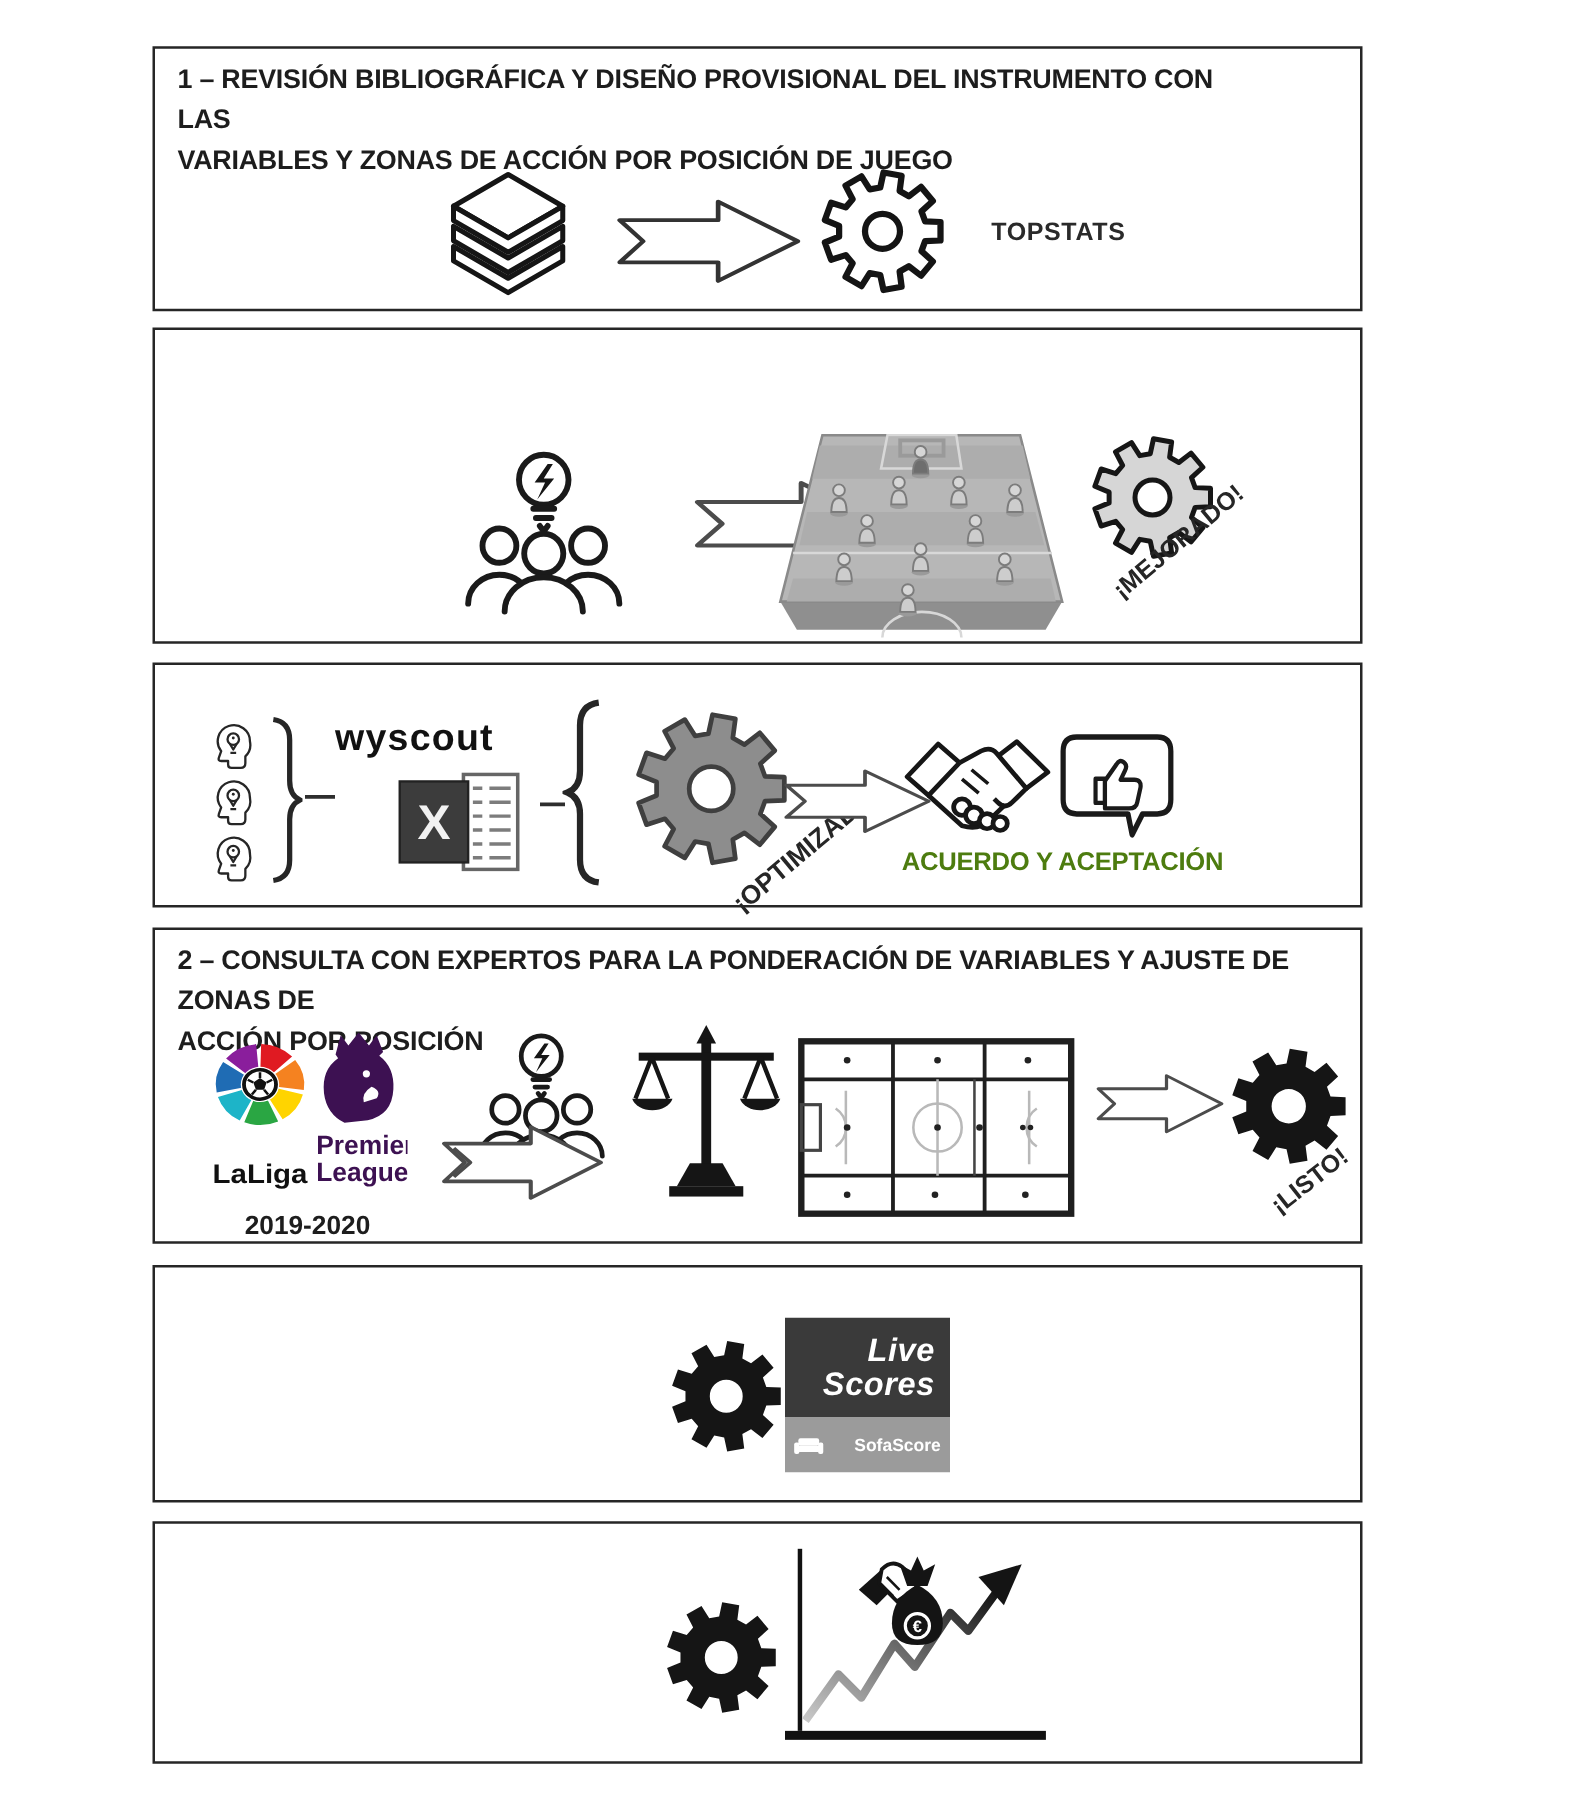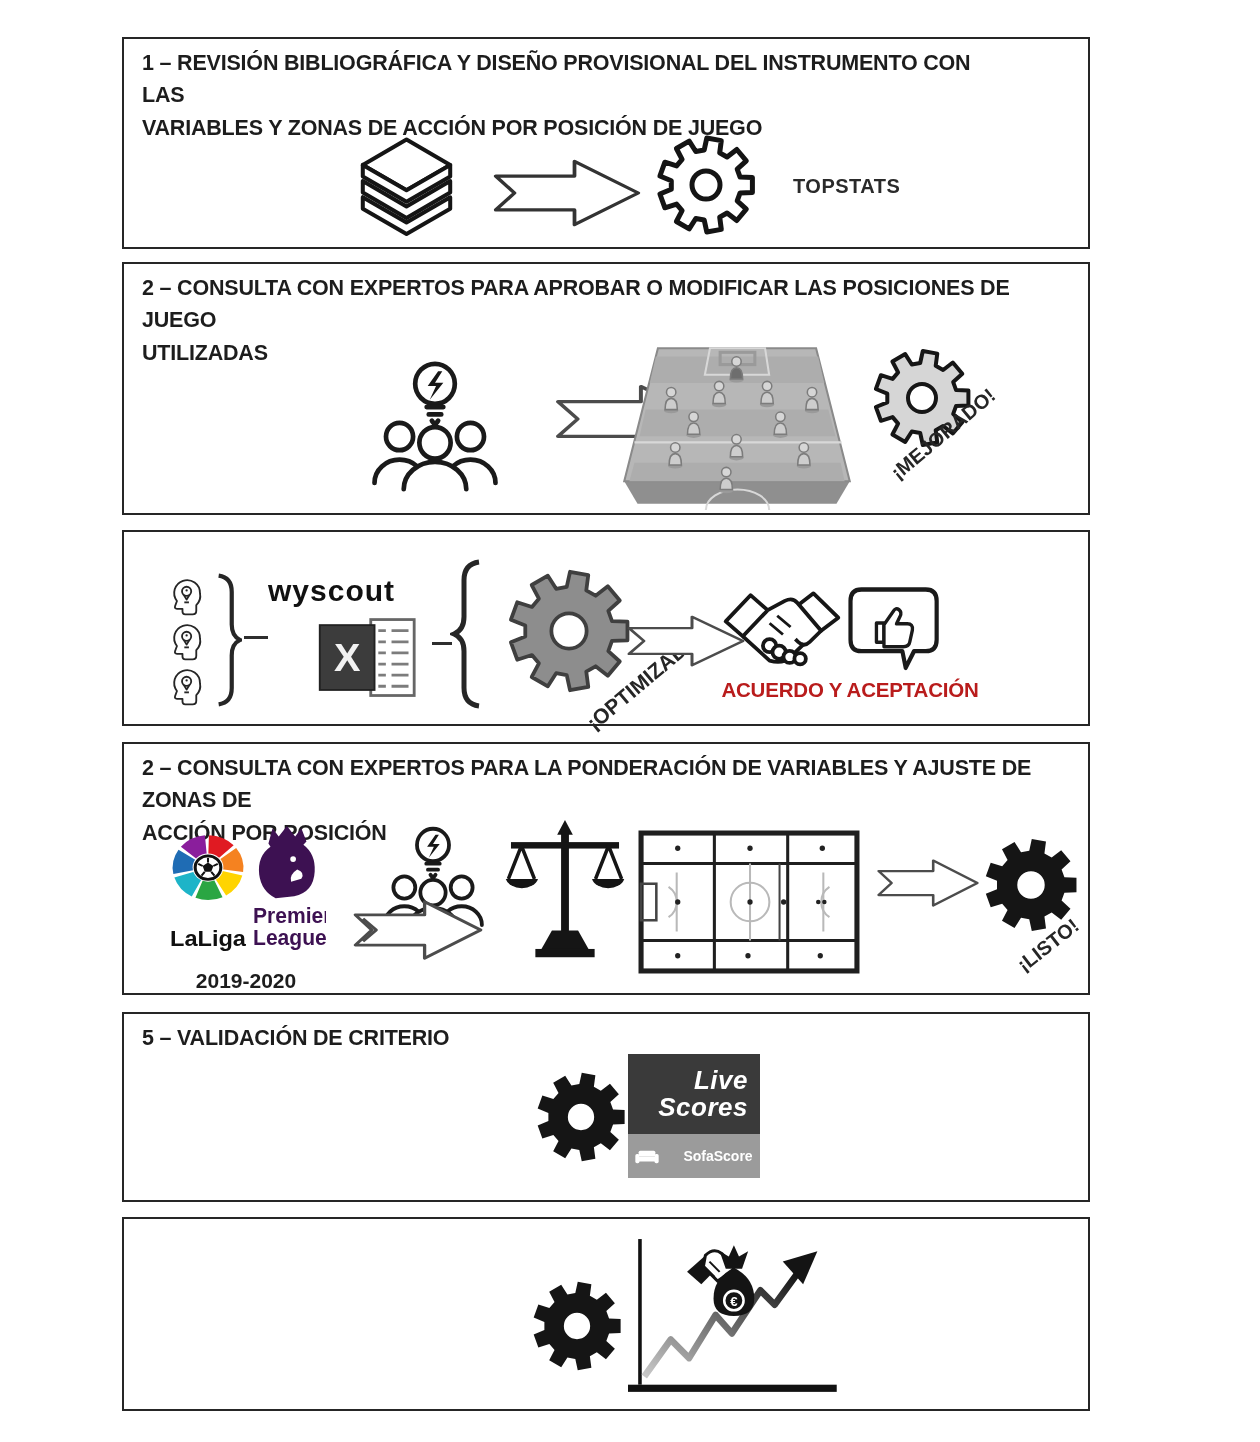--- a/index.html
+++ b/index.html
@@ -14,21 +14,21 @@
   .rot{position:absolute;color:#262626;font-weight:600;font-size:20px;white-space:nowrap;transform-origin:left center;}
   .arrow-p{fill:#fff;stroke:#4c4c4c;stroke-width:3;stroke-linejoin:round;}
   .gear-white{fill:#fff;stroke:#141414;stroke-width:5;stroke-linejoin:round;}
   .gear-light{fill:#d6d6d6;stroke:#161616;stroke-width:4;stroke-linejoin:round;}
   .gear-mid{fill:#8d8d8d;stroke:#3f3f3f;stroke-width:3;stroke-linejoin:round;}
   .gear-black{fill:#151515;stroke:none;}
   .ink{stroke:#1a1a1a;stroke-linejoin:round;stroke-linecap:round;fill:none;}
   .wyscout{font-weight:700;font-size:30px;letter-spacing:1px;color:#111;}
   .dash{background:#2e2e2e;height:3px;}
   .season{font-size:21px;font-weight:600;color:#1d1d1d;text-align:center;margin-top:25px;}
-  .acuerdo{font-size:20.5px;font-weight:600;color:#b91c1c;text-align:center;letter-spacing:-0.2px;}
+  .acuerdo{font-size:20.5px;font-weight:600;color:#4d7c0f;text-align:center;letter-spacing:-0.2px;}
   .topstats{font-size:20px;font-weight:600;color:#2a2a2a;letter-spacing:0.5px;}
   .sofabox{overflow:hidden;}
   .sofatop{height:80px;display:flex;flex-direction:column;justify-content:center;align-items:flex-end;padding-right:12px;box-sizing:border-box;}
   .sofatop div{color:#fff;font-weight:700;font-style:italic;font-size:26px;line-height:1.05;letter-spacing:0.5px;}
   .sofabottom{height:44px;display:flex;align-items:center;justify-content:center;gap:24px;}
   .sofabottom span{color:#fff;font-weight:700;font-size:14px;}
 </style>
 </head>
 <body>
 
@@ -50,22 +50,20 @@
   </svg>
 
   <svg class="abs" style="left:532px;top:96px;width:100px;height:100px" viewBox="0 0 100 100">
     <path class="gear-p gear-white" d="M96.4,42.6L96.4,57.4L84.1,57.9L81.2,65.9L90.3,74.2L80.8,85.5L71.1,78.0L63.7,82.2L65.3,94.4L50.8,97.0L48.2,85.0L39.8,83.5L33.2,93.9L20.4,86.5L26.1,75.6L20.6,69.1L8.9,72.8L3.9,59.0L15.3,54.3L15.3,45.7L3.9,41.0L8.9,27.2L20.6,30.9L26.1,24.4L20.4,13.5L33.2,6.1L39.8,16.5L48.2,15.0L50.8,3.0L65.3,5.6L63.7,17.8L71.1,22.0L80.8,14.5L90.3,25.8L81.2,34.1L84.1,42.1Z M64,50 A14,14 0 1 0 36,50 A14,14 0 1 0 64,50 Z" fill-rule="evenodd"></path>
   </svg>
 
   <div class="lbl topstats" style="left:669px;top:136px">TOPSTATS</div>
 </div>
 
 <div class="box b2">
-  <div class="box-title" style="width:930px">2 – CONSULTA CON EXPERTOS PARA APROBAR O MODIFICAR LAS POSICIONES DE JUEGO
-UTILIZADAS</div>
 
   <svg class="abs" style="left:238px;top:84px;width:146px;height:156px" viewBox="0 0 140 148" preserveAspectRatio="none">
     <g class="ink" stroke-width="4.5">
       <circle cx="70" cy="34" r="19" fill="#fff"></circle>
       <path d="M73,22 l-10,14 h8 l-6,13 13,-16 h-8 l7,-11 z" fill="#161616" stroke="none"></path>
       <path d="M62,56 h16 M64,63 h12 M67,69 l3,4 3,-4"></path>
       <circle cx="36" cy="84" r="13" fill="#fff"></circle>
       <circle cx="104" cy="84" r="13" fill="#fff"></circle>
       <path d="M12,128 a24,22 0 0 1 48,0" fill="#fff"></path>
       <path d="M80,128 a24,22 0 0 1 48,0" fill="#fff"></path>
@@ -333,21 +331,20 @@
     <path class="arrow-p" d="M3,20 H66 V6 L117,36 L66,66 V52 H3 L18,36 Z"></path>
   </svg>
 
   <svg class="abs" style="left:858px;top:92px;width:98px;height:98px" viewBox="0 0 100 100">
     <path class="gear-p gear-black" d="M96.4,42.6L96.4,57.4L84.1,57.9L81.2,65.9L90.3,74.2L80.8,85.5L71.1,78.0L63.7,82.2L65.3,94.4L50.8,97.0L48.2,85.0L39.8,83.5L33.2,93.9L20.4,86.5L26.1,75.6L20.6,69.1L8.9,72.8L3.9,59.0L15.3,54.3L15.3,45.7L3.9,41.0L8.9,27.2L20.6,30.9L26.1,24.4L20.4,13.5L33.2,6.1L39.8,16.5L48.2,15.0L50.8,3.0L65.3,5.6L63.7,17.8L71.1,22.0L80.8,14.5L90.3,25.8L81.2,34.1L84.1,42.1Z M64,50 A14,14 0 1 0 36,50 A14,14 0 1 0 64,50 Z" fill-rule="evenodd"></path>
   </svg>
   <div class="rot" style="left:896px;top:212px;transform:rotate(-38deg)">¡LISTO!</div>
 </div>
 
 <div class="box b5">
-  <div class="box-title">5 – VALIDACIÓN DE CRITERIO</div>
 
   <svg class="abs" style="left:410px;top:56px;width:94px;height:94px" viewBox="0 0 100 100">
     <path class="gear-p gear-black" d="M96.4,42.6L96.4,57.4L84.1,57.9L81.2,65.9L90.3,74.2L80.8,85.5L71.1,78.0L63.7,82.2L65.3,94.4L50.8,97.0L48.2,85.0L39.8,83.5L33.2,93.9L20.4,86.5L26.1,75.6L20.6,69.1L8.9,72.8L3.9,59.0L15.3,54.3L15.3,45.7L3.9,41.0L8.9,27.2L20.6,30.9L26.1,24.4L20.4,13.5L33.2,6.1L39.8,16.5L48.2,15.0L50.8,3.0L65.3,5.6L63.7,17.8L71.1,22.0L80.8,14.5L90.3,25.8L81.2,34.1L84.1,42.1Z M64,50 A14,14 0 1 0 36,50 A14,14 0 1 0 64,50 Z" fill-rule="evenodd"></path>
   </svg>
 
   <div class="abs sofabox" style="left:504px;top:40px;width:132px;height:124px">
     <div class="sofatop" style="background: rgb(58, 58, 58);">
       <div>Live</div>
       <div>Scores</div>
     </div>

